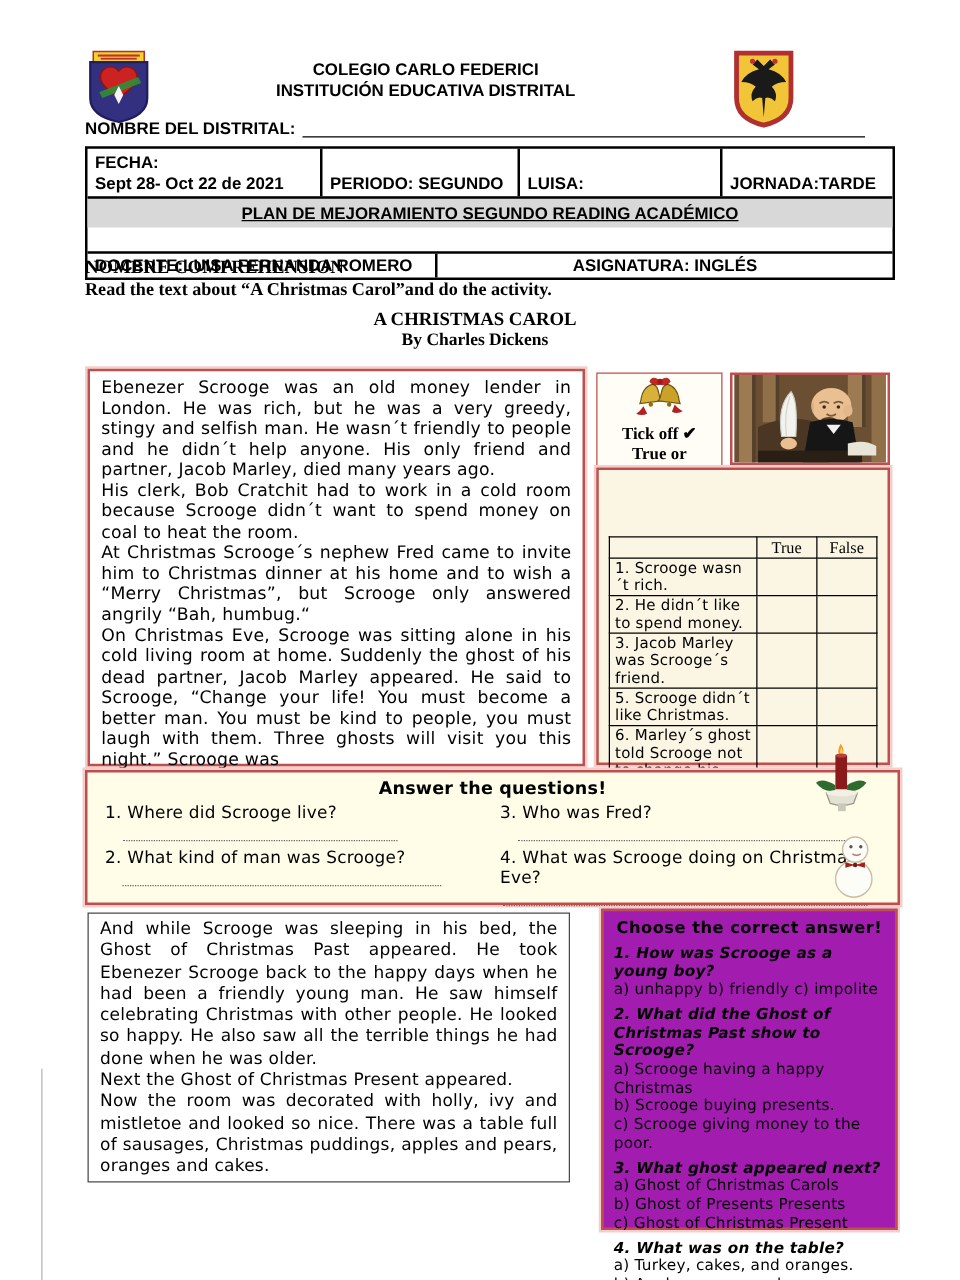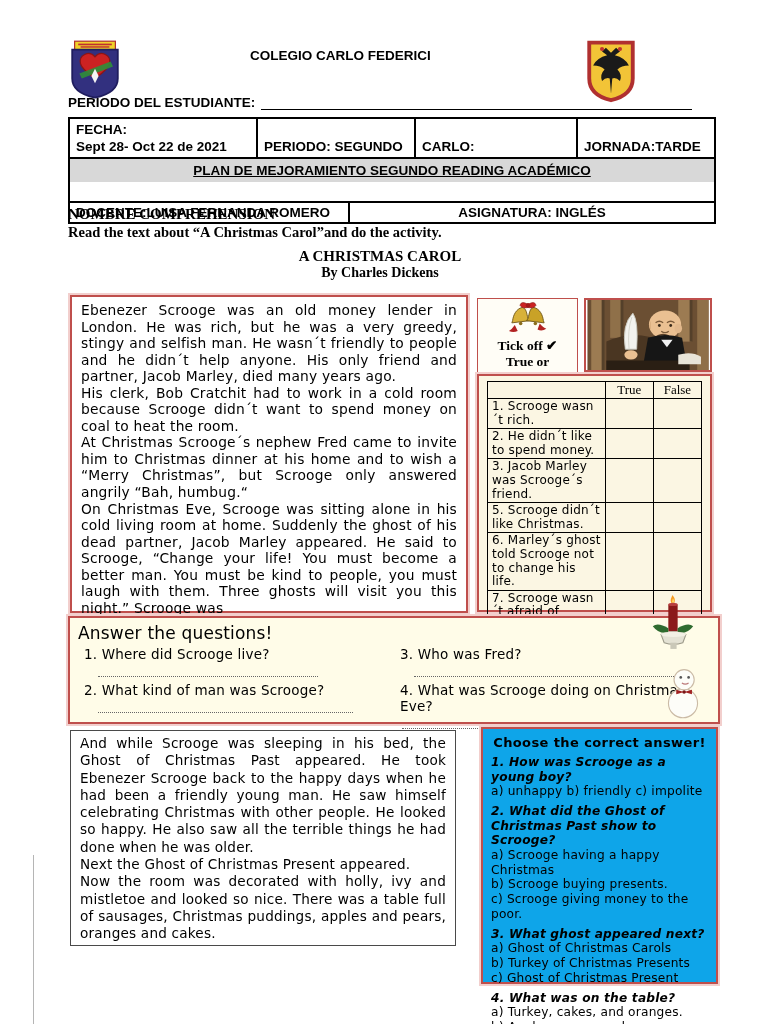--- a/index.html
+++ b/index.html
@@ -50,37 +50,37 @@
 
   .tick-box{left:477px;top:298px;width:101px;height:84px;background:#fffdf6;text-align:center;
             box-shadow:none;border-width:1.5px;}
   .tick-box .tick-text{font-family:"Liberation Serif",serif;font-weight:bold;font-size:13.5px;line-height:15.5px;}
   .bells{width:44px;height:34px;margin-top:1px;}
 
   .scrooge-frame{left:584px;top:298px;width:128px;height:74px;border:2px solid #bf4f4c;box-sizing:border-box;}
   .scrooge-frame svg{display:block;width:100%;height:100%;}
 
   .tf-box{left:477px;top:374px;width:235px;height:238px;background:#fbf6e3;padding:5px 8px;}
-  table.tf{border-collapse:collapse;width:100%;table-layout:fixed;}
+  table.tf{border-collapse:collapse;width:100%;table-layout:fixed;margin-top:48px;}
   table.tf td,table.tf th{border:1.5px solid #000;padding:1px 4px;vertical-align:top;}
   table.tf th{font-family:"Liberation Serif",serif;font-weight:normal;font-size:13px;text-align:center;padding:0;}
   .tf-text{font-size:12px;line-height:13.6px;}
   .col-q{width:55%;} .col-t{width:22.5%;} .col-f{width:22.5%;}
 
   .candle{left:650px;top:593px;width:47px;height:58px;z-index:6;}
   .snowman{left:660px;top:664px;width:46px;height:56px;z-index:6;}
 
   .answer-box{left:68px;top:616px;width:652px;height:108px;background:#fffce8;padding:3px 8px;}
-  .answer-title{font-weight:normal;font-size:17px;margin-top:2px;}
+  .answer-title{text-align:center;font-weight:bold;font-size:14px;margin-top:2px;}
   .answer-cols{display:flex;margin-top:3px;}
   .acol{width:50%;box-sizing:border-box;padding:0 6px;font-size:13.5px;line-height:16px;}
   .dotline{border-bottom:1.7px dotted #666;height:13px;margin:1px 0 5px 14px;}
   .dl1{width:220px;} .dl2{width:255px;} .dl3{width:262px;} .dl4{width:292px;margin-left:2px;}
 
-  .choose-box{left:481px;top:727px;width:237px;height:257px;background:#0ea5e9;padding:4px 8px;}
+  .choose-box{left:481px;top:727px;width:237px;height:257px;background:#a21caf;padding:4px 8px;}
   .choose-title{text-align:center;font-weight:bold;font-size:13px;letter-spacing:.4px;margin:2px 0 3px 0;}
   .cq{font-weight:bold;font-style:italic;font-size:12.2px;line-height:14.6px;margin-top:5px;}
   .copt{font-size:12.2px;line-height:14.8px;}
 
   .page-artifact-line{left:33px;top:855px;width:1px;height:169px;background:#b5b5b5;}
 </style>
 </head>
 <body>
 
 <div class="page">
@@ -92,44 +92,45 @@
       <rect x="11" y="5.2" width="24" height="1.2" fill="#c03030"></rect>
       <path d="M4 8 h38 v24 q0 12 -19 16 q-19 -4 -19 -16 z" fill="#32307f" stroke="#1f1d5e" stroke-width="1.5"></path>
       <path d="M23 14 c-5 -6 -14 -1 -12 6 c1.5 5 8 9 12 12 c4 -3 10.5 -7 12 -12 c2 -7 -7 -12 -12 -6 z" fill="#cc2222" stroke="#8c1515" stroke-width="1"></path>
       <path d="M10 28 L36 18 L38 22 L12 32 Z" fill="#2f8f3a" opacity="0.9"></path>
       <path d="M20 30 l3 -6 3 6 -3 6 z" fill="#f5f5f5"></path>
     </svg>
   </div>
 
   <div class="abs school-name sans-b">
     <div>COLEGIO CARLO FEDERICI</div>
+    <div>INSTITUCIÓN EDUCATIVA DISTRITAL</div>
   </div>
 
   <div class="abs crest-right">
     <svg viewBox="0 0 40 50" width="52" height="64">
       <path d="M3 2 h34 v28 q0 13 -17 17 q-17 -4 -17 -17 z" fill="#f2c437" stroke="#b03030" stroke-width="3"></path>
       <path d="M20 10 l-4 -4 -3 3 4 3 q-8 2 -11 8 q6 0 9 3 q-4 4 -2 9 q3 -3 6 -2 l1 12 l1 -12 q3 -1 6 2 q2 -5 -2 -9 q3 -3 9 -3 q-3 -6 -11 -8 l4 -3 -3 -3 z" fill="#1a1a1a"></path>
       <circle cx="13" cy="7" r="1.6" fill="#c03030"></circle>
       <circle cx="27" cy="7" r="1.6" fill="#c03030"></circle>
     </svg>
   </div>
 
   <div class="abs student-line sans-b">
-    <span>PERIODO DEL ESTUDIANTE:</span>
+    <span>NOMBRE DEL DISTRITAL:</span>
     <span class="blank-line"></span>
   </div>
 
   <div class="abs itable sans-b">
     <div class="irow1">
       <div class="cell c1">
         <div>FECHA:</div>
         <div>Sept 28- Oct 22 de 2021</div>
       </div>
       <div class="cell c2">PERIODO: SEGUNDO</div>
-      <div class="cell c3">CARLO:</div>
+      <div class="cell c3">LUISA:</div>
       <div class="cell c4">JORNADA:TARDE</div>
     </div>
     <div class="irow2">
       <span>PLAN DE MEJORAMIENTO SEGUNDO READING ACADÉMICO</span>
     </div>
     <div class="irow3">
       <div class="cell d1">DOCENTE:LUISA FERNANDA ROMERO</div>
       <div class="cell d2">ASIGNATURA: INGLÉS</div>
     </div>
   </div>
@@ -299,21 +300,21 @@
     <div class="cq">1. How was Scrooge as a young boy?</div>
     <div class="copt">a) unhappy   b) friendly   c) impolite</div>
 
     <div class="cq">2. What did the Ghost of Christmas Past show to Scrooge?</div>
     <div class="copt">a) Scrooge having a happy Christmas</div>
     <div class="copt">b) Scrooge buying presents.</div>
     <div class="copt">c) Scrooge giving money to the poor.</div>
 
     <div class="cq">3. What ghost appeared next?</div>
     <div class="copt">a) Ghost of Christmas Carols</div>
-    <div class="copt">b) Turkey of Christmas Presents</div>
+    <div class="copt">b) Ghost of Presents Presents</div>
     <div class="copt">c) Ghost of Christmas Present</div>
 
     <div class="cq">4. What was on the table?</div>
     <div class="copt">a) Turkey, cakes, and oranges.</div>
     <div class="copt">b) Apples, pears, and oranges.</div>
 
   </div>
 
   <div class="abs page-artifact-line"></div>
 

